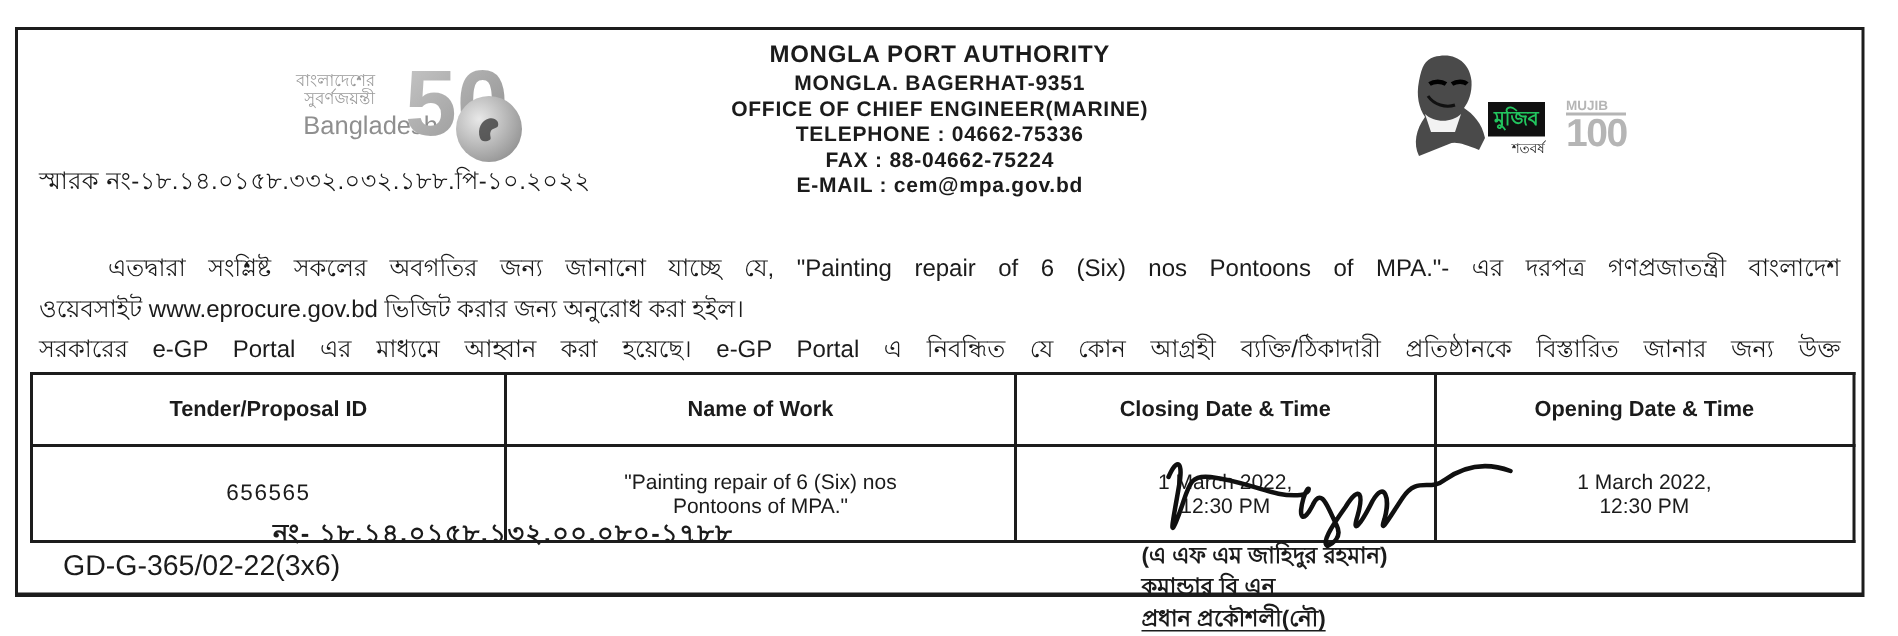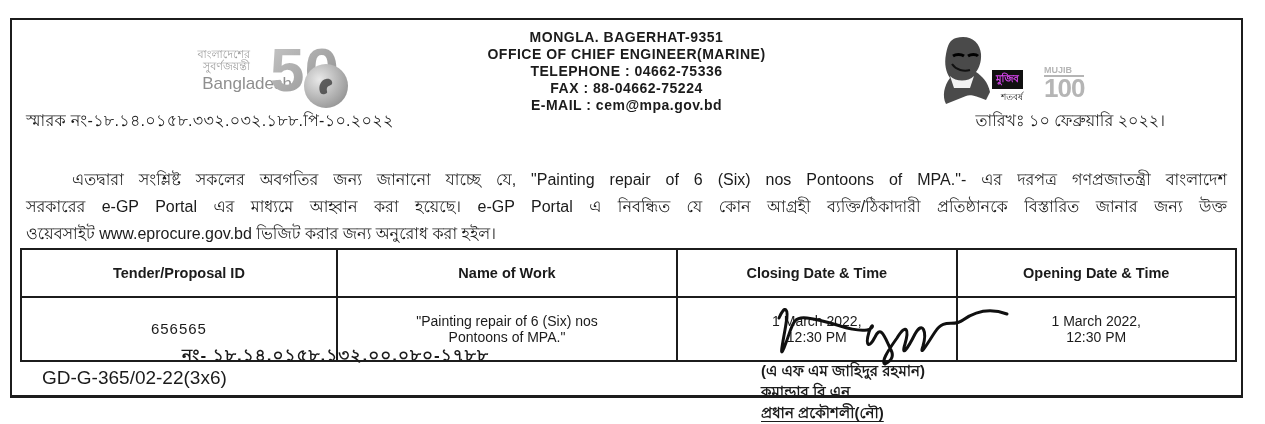--- a/index.html
+++ b/index.html
@@ -28,21 +28,21 @@
   }
   .logo-left .globe {
     position: absolute; left: 152px; top: 30px; width: 44px; height: 44px; border-radius: 50%;
     background: radial-gradient(circle at 35% 35%, #e8e8e8, #9e9e9e 70%, #7c7c7c);
   }
   .logo-left .globe svg { position: absolute; left: 8px; top: 8px; }
 
   .logo-right { position: absolute; right: 155px; top: 10px; width: 160px; height: 84px; }
   .logo-right .portrait { position: absolute; left: 0; top: 0; }
   .mujib-text { position: absolute; left: 66px; top: 38px; }
-  .mujib-box { background: #101010; color: #d946ef; font-weight: bold; font-size: 10px; padding: 1px 4px; display: inline-block; }
+  .mujib-box { background: #101010; color: #22c55e; font-weight: bold; font-size: 13px; padding: 1px 4px; display: inline-block; }
   .shotoborsho { font-size: 9px; color: #222; text-align: right; margin-top: 1px; }
   .mujib-en { position: absolute; left: 118px; top: 36px; color: #b5b5b5; font-weight: bold; font-size: 9px; line-height: 9px; }
   .mujib-100 { font-size: 26px; line-height: 22px; letter-spacing: -1px; border-top: 2px solid #b5b5b5; }
 
   
   .memo-row { position: absolute; top: 88px; left: 14px; right: 16px; display: flex; justify-content: space-between; font-size: 16px; }
   .memo-no { letter-spacing: .3px; }
   .date { padding-right: 60px; }
 
   
@@ -84,20 +84,21 @@
     <div class="bd-word">Bangladesh</div>
     <div class="fifty">50</div>
     <div class="globe">
       <svg width="28" height="28" viewBox="0 0 28 28">
         <path d="M8,20 C6,14 9,8 14,7 C18,6 21,9 20,12 C19,14 16,13 15,16 C14,19 17,21 13,22 C10,22.5 9,22 8,20 Z" fill="#3d3d3d" opacity="0.8"></path>
       </svg>
     </div>
   </div>
 
   <div class="header-center">
+    <div class="org-name">MONGLA PORT AUTHORITY</div>
     <div class="header-line">MONGLA. BAGERHAT-9351</div>
     <div class="header-line">OFFICE OF CHIEF ENGINEER(MARINE)</div>
     <div class="header-line">TELEPHONE : 04662-75336</div>
     <div class="header-line">FAX :  88-04662-75224</div>
     <div class="header-line">E-MAIL : cem@mpa.gov.bd</div>
   </div>
 
   <div class="logo-right">
     <svg class="portrait" width="80" height="80" viewBox="0 0 80 80">
       <path d="M30,8 C44,4 54,12 55,24 C55.5,32 53,38 50,42 C56,46 62,52 64,62 L60,70 C50,66 44,64 40,66 L20,74 C16,66 18,56 24,48 C20,42 18,34 20,24 C22,14 24,10 30,8 Z" fill="#2a2a2a" opacity="0.85"></path>
@@ -110,28 +111,27 @@
       <div class="shotoborsho">শতবর্ষ</div>
     </div>
     <div class="mujib-en">
       <div>MUJIB</div>
       <div class="mujib-100">100</div>
     </div>
   </div>
 
   <div class="memo-row">
     <div class="memo-no">স্মারক নং-১৮.১৪.০১৫৮.৩৩২.০৩২.১৮৮.পি-১০.২০২২</div>
-    <div class="date">তারিখঃ ১০ ফেব্রুয়ারি ২০২২।</div>
   </div>
 
 
   <div class="body-text">
     <div class="body-line first">এতদ্বারা সংশ্লিষ্ট সকলের অবগতির জন্য জানানো যাচ্ছে যে, "Painting repair of 6 (Six) nos Pontoons of MPA."- এর দরপত্র গণপ্রজাতন্ত্রী বাংলাদেশ</div>
+    <div class="body-line last">ওয়েবসাইট  www.eprocure.gov.bd ভিজিট করার জন্য অনুরোধ করা হইল।</div>
     <div class="body-line">সরকারের e-GP Portal এর মাধ্যমে আহ্বান করা হয়েছে। e-GP Portal এ নিবন্ধিত যে কোন আগ্রহী ব্যক্তি/ঠিকাদারী প্রতিষ্ঠানকে বিস্তারিত জানার জন্য উক্ত</div>
-    <div class="body-line last">ওয়েবসাইট  www.eprocure.gov.bd ভিজিট করার জন্য অনুরোধ করা হইল।</div>
   </div>
 
   <table class="tender">
     <thead>
       <tr>
         <th class="col-1">Tender/Proposal ID</th>
         <th class="col-2">Name of Work</th>
         <th class="col-3">Closing Date &amp; Time</th>
         <th class="col-4">Opening Date &amp; Time</th>
       </tr>

